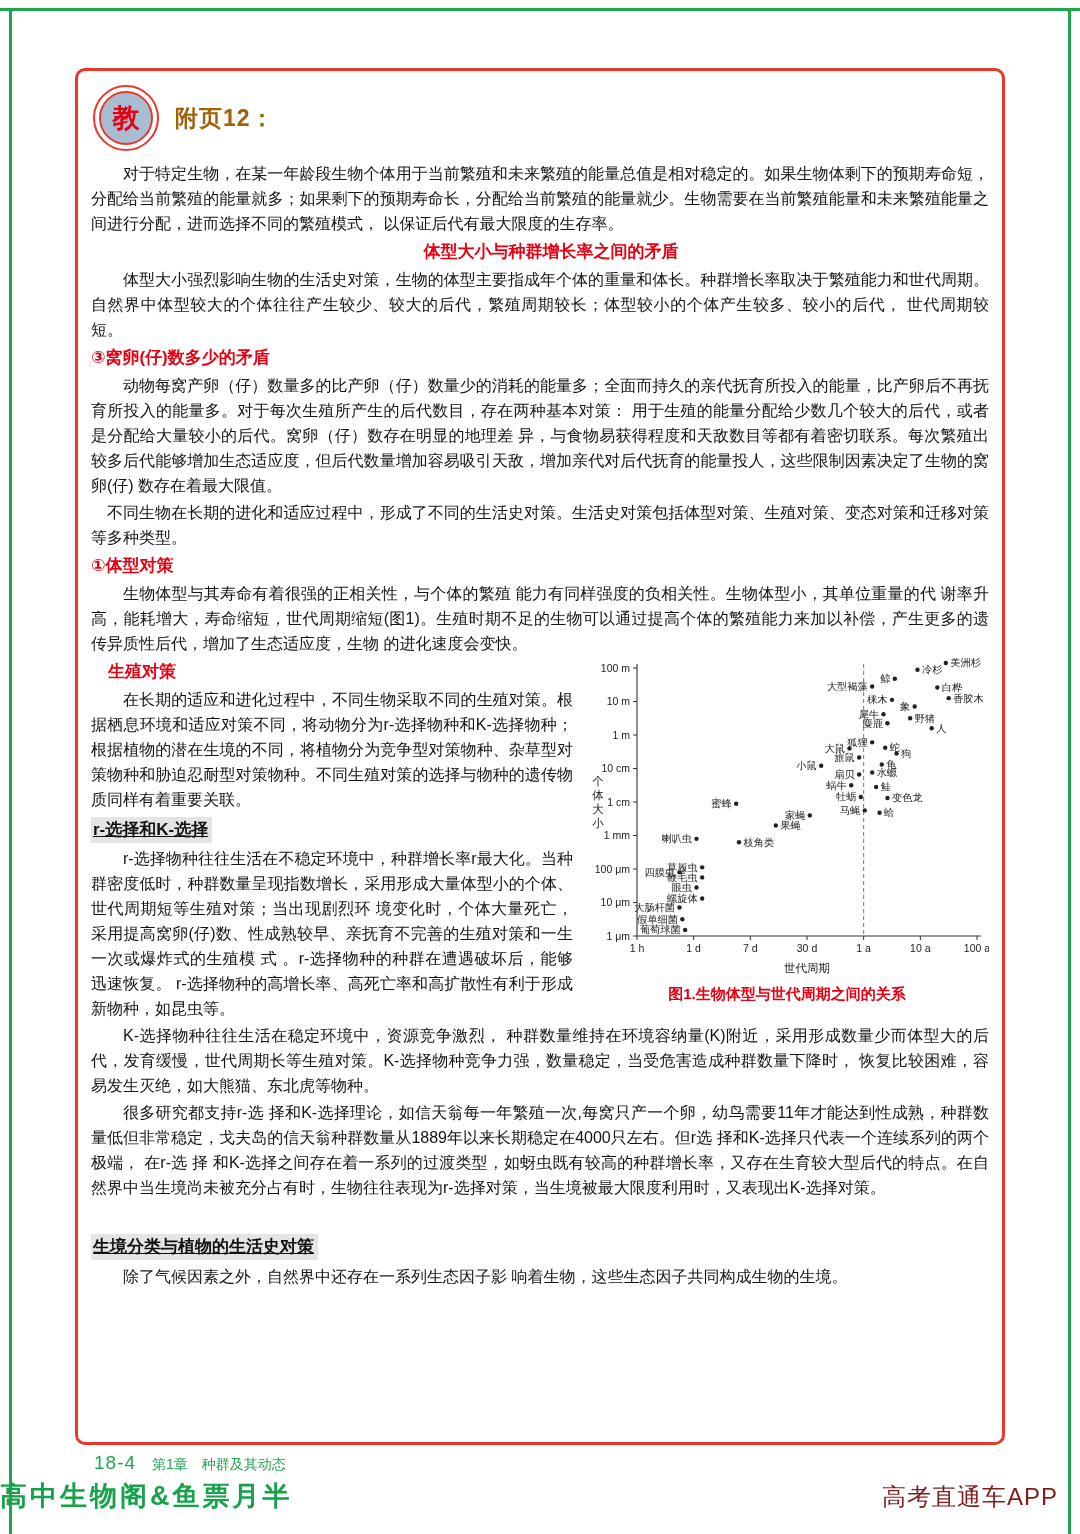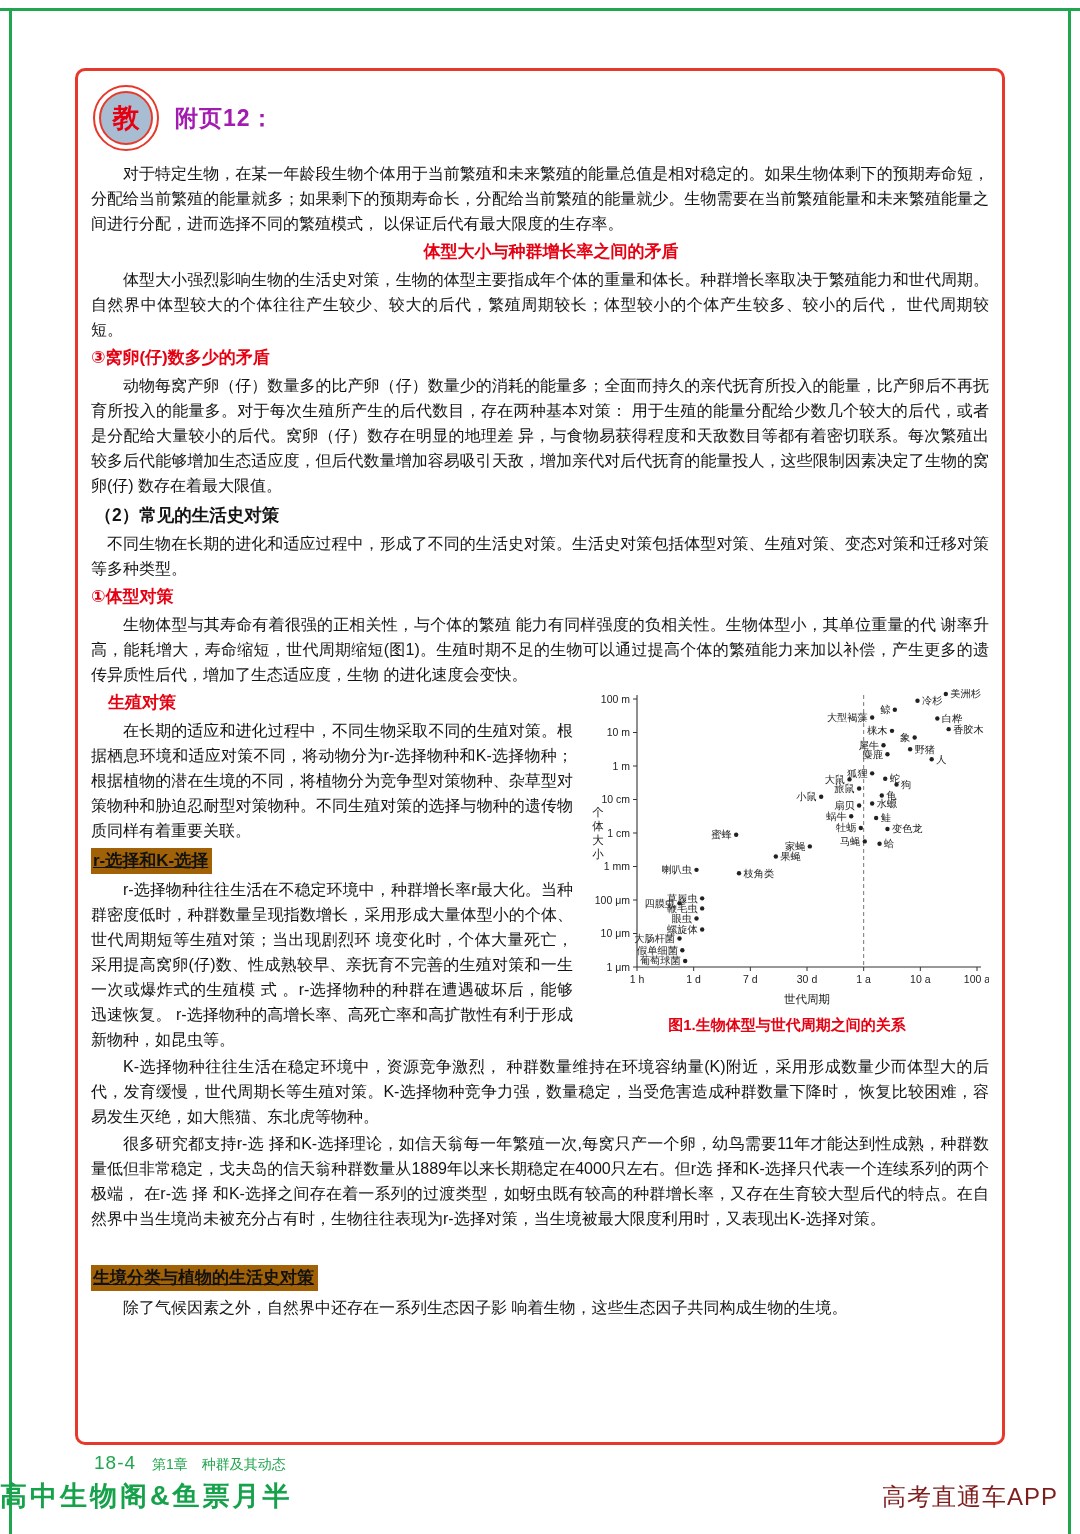--- a/index.html
+++ b/index.html
@@ -10,28 +10,28 @@
   .frame-left{position:absolute;left:9px;top:8px;width:3px;height:1526px;background:#21a64f;}
   .frame-right{position:absolute;right:9px;top:8px;width:3px;height:1526px;background:#21a64f;}
   
   .redbox{position:absolute;left:75px;top:68px;width:930px;min-height:1377px;box-sizing:border-box;
           border:3px solid #e6392c;border-radius:10px;padding:10px 13px 16px 13px;}
   .stamp-row{display:flex;align-items:center;gap:16px;margin:4px 0 10px 2px;}
   .stamp{width:62px;height:62px;border-radius:50%;border:2px solid #e6392c;display:flex;align-items:center;justify-content:center;flex:0 0 auto;}
   .stamp-inner{width:50px;height:50px;border-radius:50%;border:2px solid #e6392c;background:#a9bdd2;
                display:flex;align-items:center;justify-content:center;
                color:#e60012;font-weight:bold;font-size:27px;font-family:"Liberation Serif","DejaVu Serif",serif;}
-  .doc-title{color:#a21caf;font-size:23px;font-weight:bold;letter-spacing:1px;}
+  .doc-title{color:#a16207;font-size:23px;font-weight:bold;letter-spacing:1px;}
   p.body{margin:0 0 2px 0;font-size:16px;line-height:25px;text-align:justify;text-indent:2em;}
   p.ind1{text-indent:1em;}
   .h-red{color:#e60012;font-weight:bold;font-size:17px;line-height:26px;margin:3px 0 2px 0;}
   .h-red.ind{margin-left:1.3em;text-align:center;}
   .h-black{font-weight:bold;font-size:17.5px;line-height:27px;margin:4px 0 2px 0;padding-left:0.2em;}
   .hl-wrap{margin:5px 0 3px 0;}
-  .hl{display:inline-block;background:#a16207;font-weight:bold;font-size:17px;line-height:24px;
+  .hl{display:inline-block;background:#e5e5e5;font-weight:bold;font-size:17px;line-height:24px;
       text-decoration:underline;padding:1px 4px 1px 2px;color:#111;}
   .hl2-wrap{margin:34px 0 4px 0;}
   figure.chart{float:right;width:404px;margin:0 0 4px 12px;padding:0;}
   figure.chart svg{display:block;}
   figcaption.cap{color:#e60012;font-weight:bold;font-size:15px;text-align:center;margin-top:5px;}
   
   .footer-row1{position:absolute;left:94px;top:1452px;display:flex;align-items:baseline;gap:16px;color:#21a64f;}
   .footer-pageno{font-size:19px;letter-spacing:1px;}
   .footer-chapter{font-size:14px;}
   .footer-row2{position:absolute;left:0;top:1478px;width:100%;height:36px;}
@@ -57,21 +57,20 @@
     </div>
 
     <p class="body">对于特定生物，在某一年龄段生物个体用于当前繁殖和未来繁殖的能量总值是相对稳定的。如果生物体剩下的预期寿命短，分配给当前繁殖的能量就多；如果剩下的预期寿命长，分配给当前繁殖的能量就少。生物需要在当前繁殖能量和未来繁殖能量之间进行分配，进而选择不同的繁殖模式， 以保证后代有最大限度的生存率。</p>
 
     <div class="h-red ind">体型大小与种群增长率之间的矛盾</div>
     <p class="body">体型大小强烈影响生物的生活史对策，生物的体型主要指成年个体的重量和体长。种群增长率取决于繁殖能力和世代周期。自然界中体型较大的个体往往产生较少、较大的后代，繁殖周期较长；体型较小的个体产生较多、较小的后代， 世代周期较短。</p>
 
     <div class="h-red">③窝卵(仔)数多少的矛盾</div>
     <p class="body">动物每窝产卵（仔）数量多的比产卵（仔）数量少的消耗的能量多；全面而持久的亲代抚育所投入的能量，比产卵后不再抚育所投入的能量多。对于每次生殖所产生的后代数目，存在两种基本对策： 用于生殖的能量分配给少数几个较大的后代，或者是分配给大量较小的后代。窝卵（仔）数存在明显的地理差 异，与食物易获得程度和天敌数目等都有着密切联系。每次繁殖出较多后代能够增加生态适应度，但后代数量增加容易吸引天敌，增加亲代对后代抚育的能量投人，这些限制因素决定了生物的窝卵(仔) 数存在着最大限值。</p>
 
-    <div class="h-black">（2）常见的生活史对策</div>
     <p class="body ind1">不同生物在长期的进化和适应过程中，形成了不同的生活史对策。生活史对策包括体型对策、生殖对策、变态对策和迁移对策等多种类型。</p>
 
     <div class="h-red">①体型对策</div>
     <p class="body">生物体型与其寿命有着很强的正相关性，与个体的繁殖 能力有同样强度的负相关性。生物体型小，其单位重量的代 谢率升高，能耗增大，寿命缩短，世代周期缩短(图1)。生殖时期不足的生物可以通过提高个体的繁殖能力来加以补偿，产生更多的遗传异质性后代，增加了生态适应度，生物 的进化速度会变快。</p>
 
     <figure class="chart">
       <svg id="chart-svg" width="404" height="322" viewBox="0 0 404 322">
           <line x1="278.66666666666663" y1="6" x2="278.66666666666663" y2="278" stroke="#666" stroke-width="0.9" stroke-dasharray="4 3"></line>
           <line x1="52" y1="6" x2="52" y2="278" stroke="#333" stroke-width="1.1"></line>
           <line x1="52" y1="278" x2="396" y2="278" stroke="#333" stroke-width="1.1"></line>

